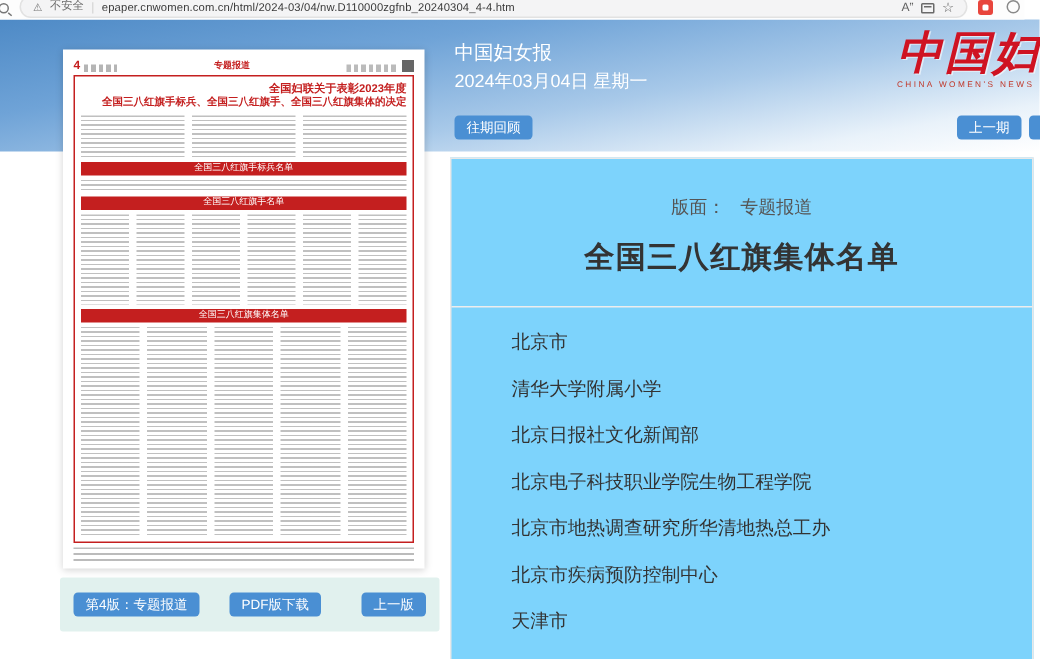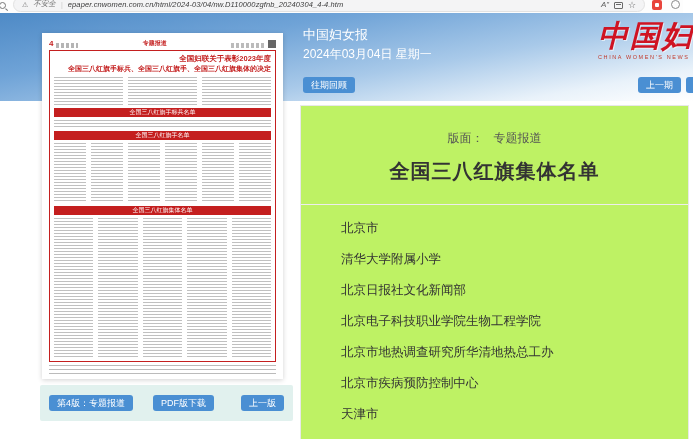--- a/index.html
+++ b/index.html
@@ -1,20 +1,20 @@
 <!DOCTYPE html>
 <html><head>
 <meta charset="utf-8">
 <style>
   * { margin:0; padding:0; box-sizing:border-box; }
   html,body { width:693px; height:439px; overflow:hidden; background:#fff;
     font-family:"Liberation Sans","DejaVu Sans",sans-serif; }
 
   
-  .browser-bar { position:absolute; left:0; top:0; width:683px; height:13px; background:#fdfdfd; z-index:30;font-style:italic; }
+  .browser-bar { position:absolute; left:0; top:0; width:683px; height:13px; background:#fdfdfd; z-index:30; }
   .addr-pill { position:absolute; left:13px; top:-3px; right:38px; height:15px; background:#f4f4f5;
     border:1px solid #e2e2e2; border-radius:9px; display:flex; align-items:flex-end; padding:0 8px 2px 8px; gap:5px; }
   .mag-icon { position:absolute; left:-1px; top:2px; width:7px; height:7px; border:1.4px solid #777; border-radius:50%; }
   .mag-icon::after { content:""; position:absolute; left:5px; top:6px; width:3px; height:1.4px; background:#777; transform:rotate(40deg); }
   .warn { font-size:7px; color:#777; }
   .sec-label { font-size:7.5px; color:#6b6b6b; white-space:nowrap; }
   .pill-sep { color:#cfcfcf; font-size:8px; }
   .url { font-size:7.5px; color:#3a3a3a; white-space:nowrap; overflow:hidden; flex:1; letter-spacing:.1px; }
   .readaloud { font-size:8px; color:#5f5f5f; white-space:nowrap; }
   .collections-icon { width:9px; height:7px; border:1px solid #6a6a6a; border-radius:1px; position:relative; }
@@ -63,21 +63,21 @@
   .masthead-date { position:absolute; left:303px; top:33px; color:#fff; font-size:12px; z-index:4; }
   .logo { position:absolute; left:598px; top:6px; width:130px; color:#cf1322; z-index:4; }
   .logo-cn { font-size:30px; line-height:34px; font-weight:900; font-style:italic; letter-spacing:2px;
     white-space:nowrap; text-shadow:1px 1px 0 rgba(255,255,255,.6); }
   .logo-en { font-size:5.5px; letter-spacing:1.6px; color:#c0392b; white-space:nowrap; margin-top:1px; }
   .nav-btn { position:absolute; z-index:4; }
   .nav-back { left:303px; top:64px; }
   .nav-prev { left:638px; top:64px; }
   .nav-next { left:686px; top:64px; }
 
-  .article-card { position:absolute; left:300px; top:92px; width:389px; height:335px; background:#bef264;
+  .article-card { position:absolute; left:300px; top:92px; width:389px; height:335px; background:#7dd3fc;
     border:1px solid #e8e8e8; border-bottom:none; z-index:3; }
   .edition { text-align:center; margin-top:24px; font-size:12px; color:#555; }
   .edition .gap { display:inline-block; width:10px; }
   .article-title { text-align:center; margin-top:11px; font-size:20px; font-weight:bold; color:#333; letter-spacing:1px; }
   .divider { border-top:1px solid #ededed; margin-top:19px; }
   .article-list { list-style:none; padding:8px 0 0 40px; }
   .article-list li { height:31px; display:flex; align-items:center; font-size:12.5px; color:#333; cursor:pointer; }
 </style>
 </head>
 <body>

